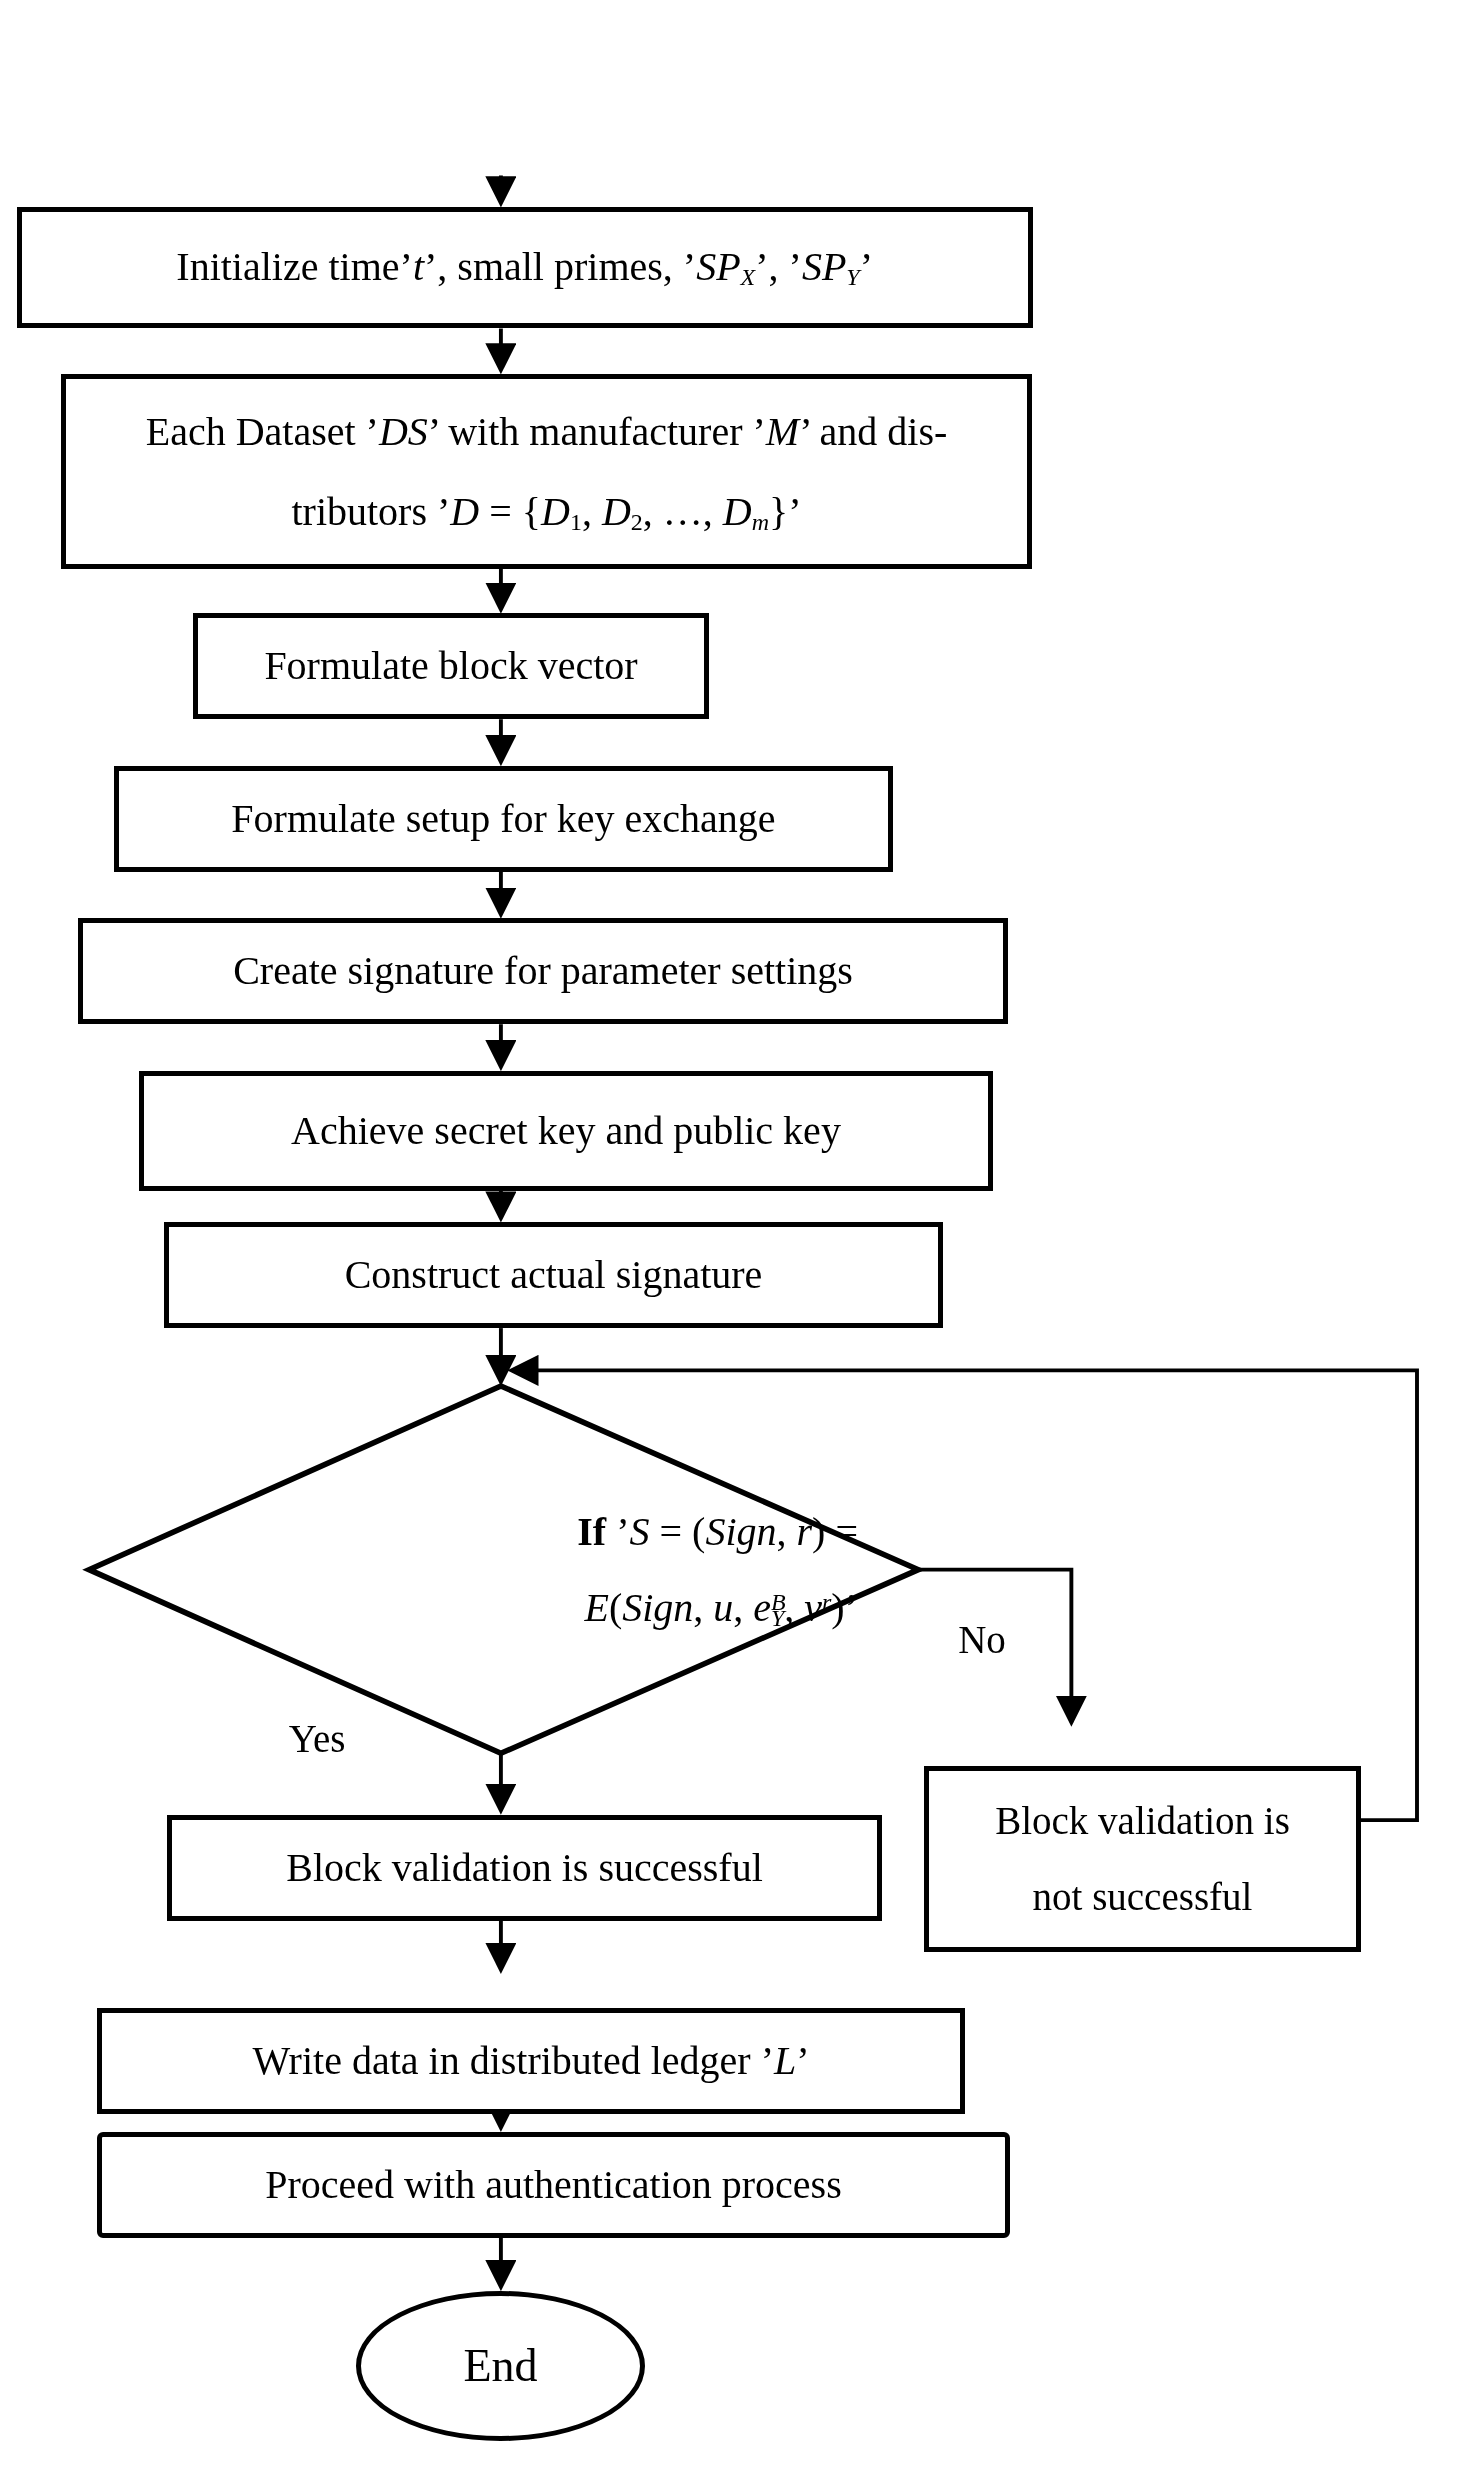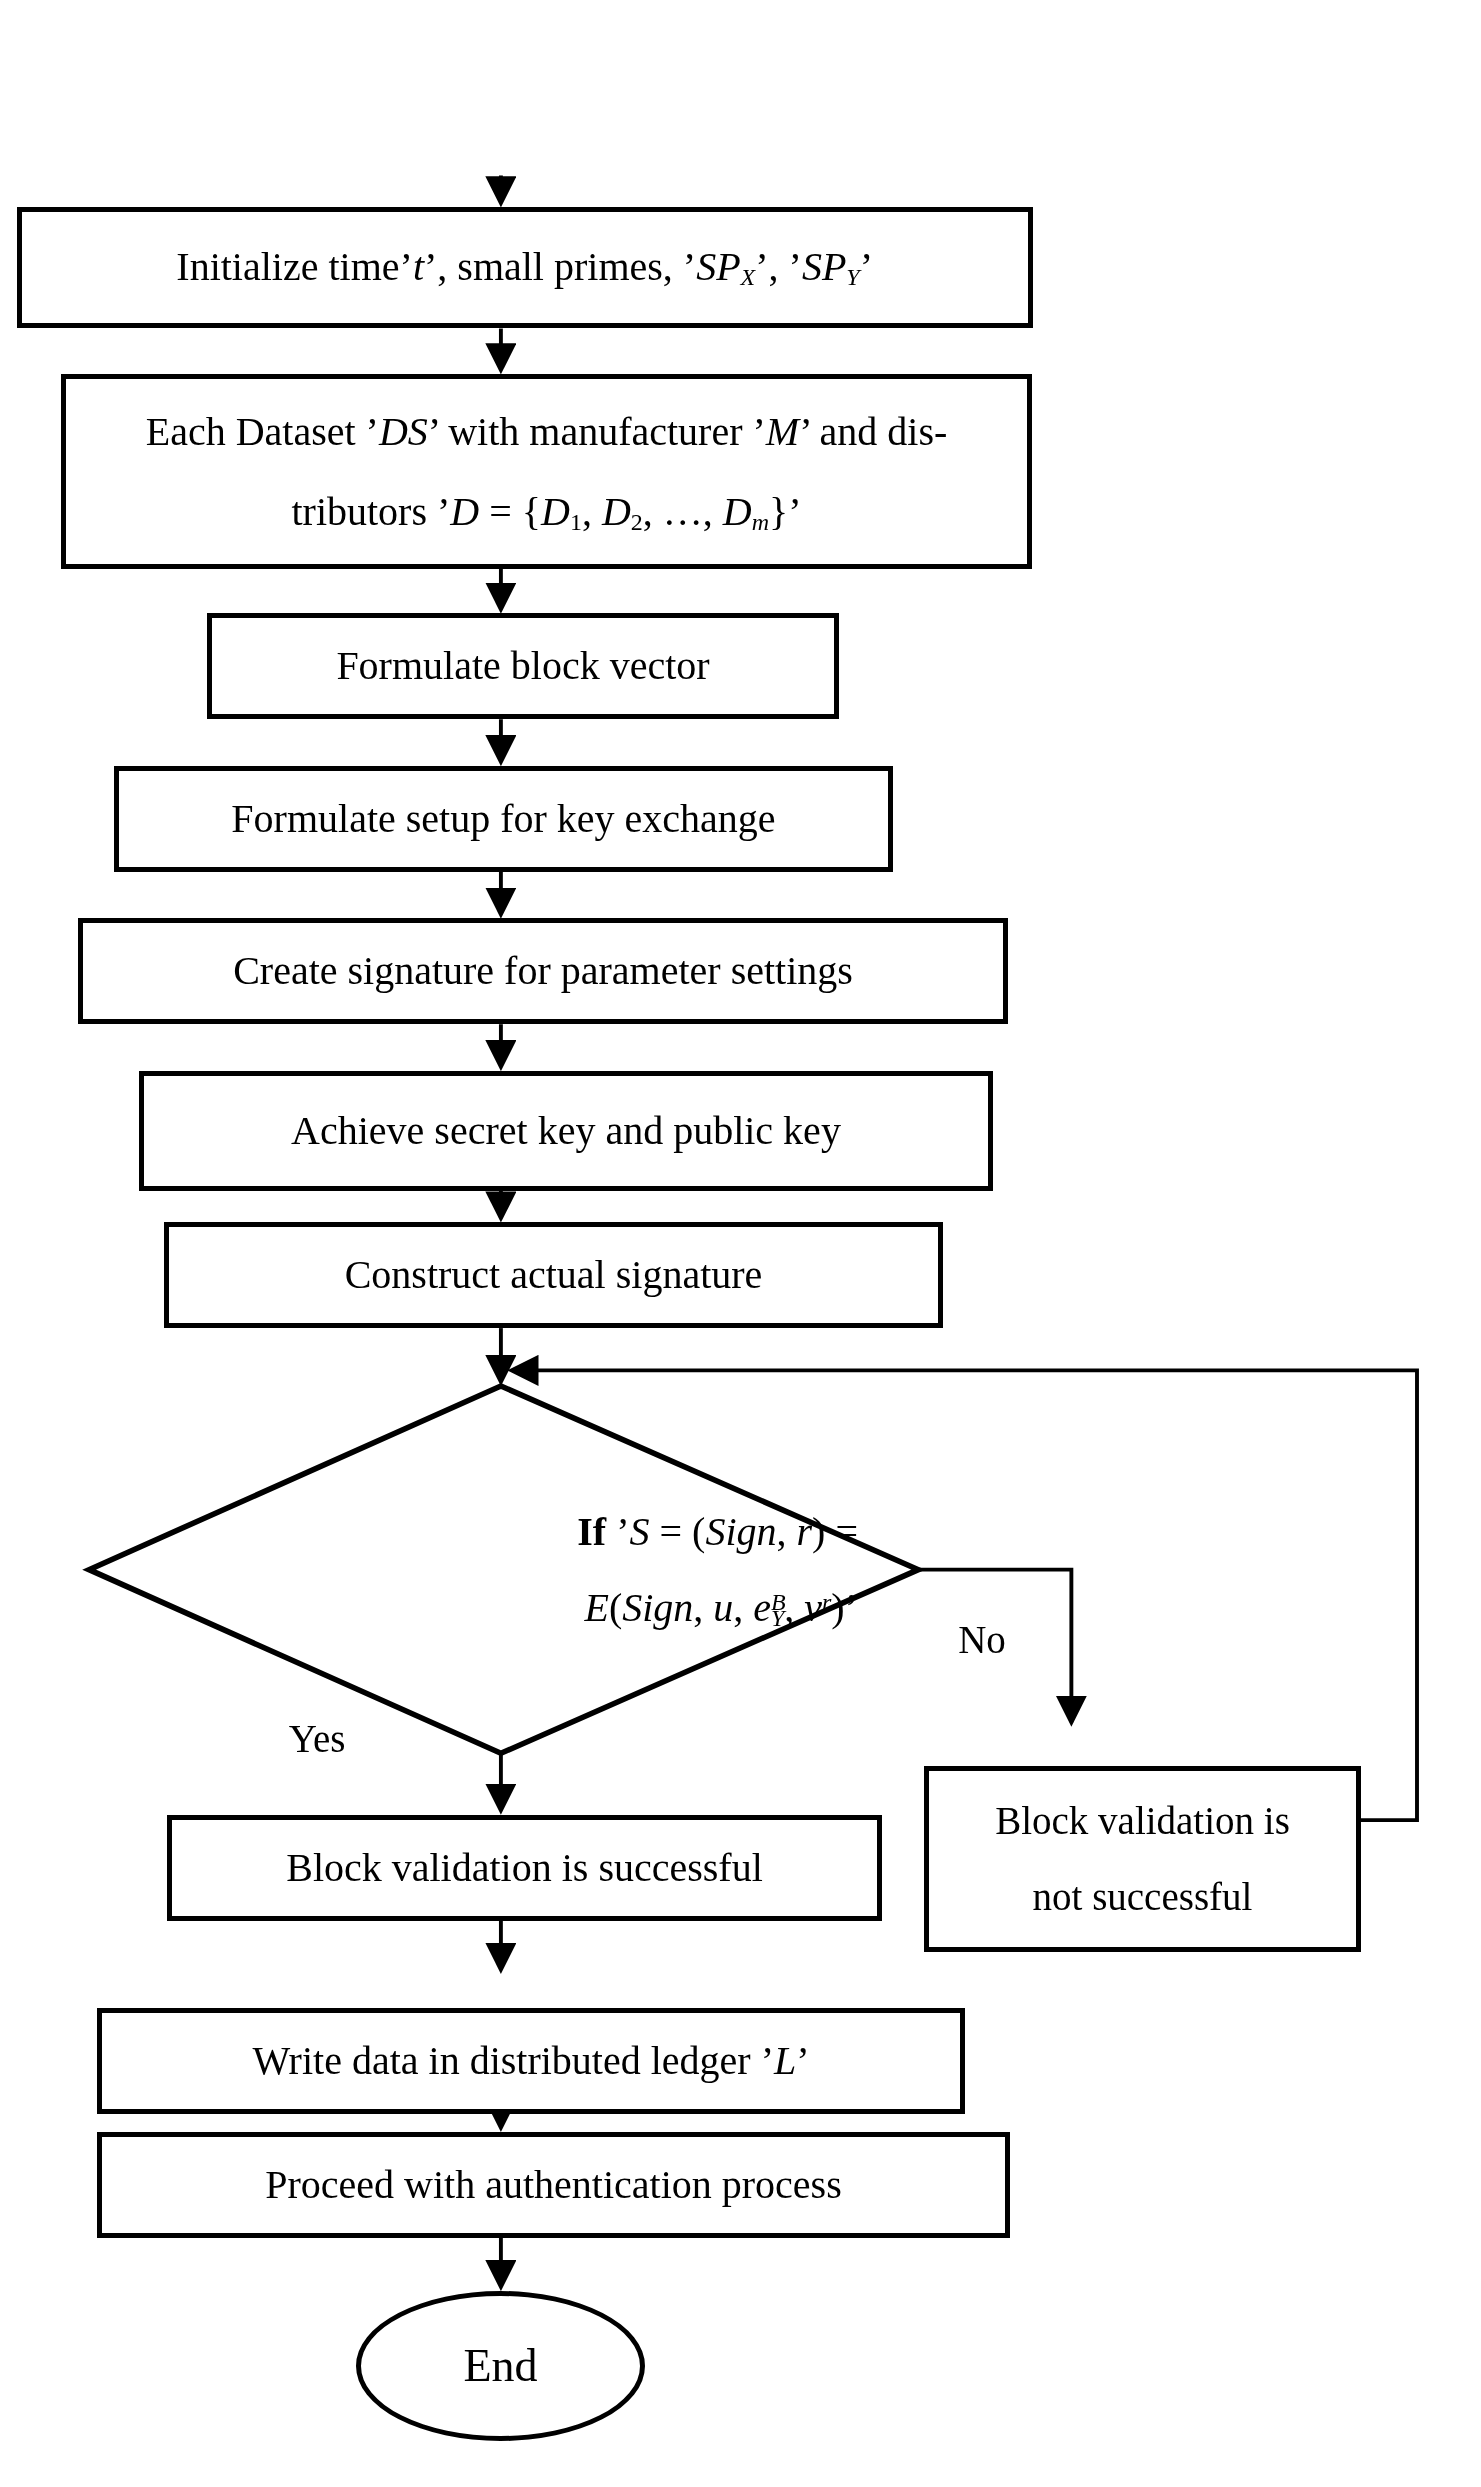--- a/index.html
+++ b/index.html
@@ -102,21 +102,21 @@
 
 
   <div class="node" style="left:16.7px; top:207px; width:1016px; height:121px;">
     <span>Initialize time’<i>t</i>’, small primes, ’<i>SP<sub>X</sub></i>’, ’<i>SP<sub>Y</sub></i>’</span>
   </div>
 
   <div class="node two-line" style="left:61px; top:374px; width:971px; height:195px;">
     <span>Each Dataset ’<i>DS</i>’ with manufacturer ’<i>M</i>’ and dis-<br>tributors ’<i>D</i> = {<i>D</i><sub>1</sub>, <i>D</i><sub>2</sub>, …, <i>D<sub>m</sub></i>}’</span>
   </div>
 
-  <div class="node" style="left:207px; top:613px; width:632px; height:106px;">
+  <div class="node" style="left:193px; top:613px; width:516px; height:106px;">
     <span>Formulate block vector</span>
   </div>
 
   <div class="node" style="left:114px; top:766px; width:779px; height:106px;font-family:Liberation Serif, serif;">
     <span>Formulate setup for key exchange</span>
   </div>
 
   <div class="node" style="left:78px; top:918px; width:930px; height:106px;">
     <span>Create signature for parameter settings</span>
   </div>
@@ -147,21 +147,21 @@
   </div>
 
   <div class="node" style="left:167px; top:1815px; width:715px; height:106px;">
     <span>Block validation is successful</span>
   </div>
 
   <div class="node" style="left:97px; top:1974px; width:868px; height:106px;margin-top:34px;">
     <span>Write data in distributed ledger ’<i>L</i>’</span>
   </div>
 
-  <div class="node" style="left:97px; top:2132px; width:913px; height:106px;">
+  <div class="node" style="left:97px; top:2132px; width:913px; height:106px;border-radius:6px;">
     <span>Proceed with authentication process</span>
   </div>
 
   <div class="node oval" style="left:356px; top:2291px; width:289px; height:150px;">
     <span>End</span>
   </div>
 
 </div>
 
 

